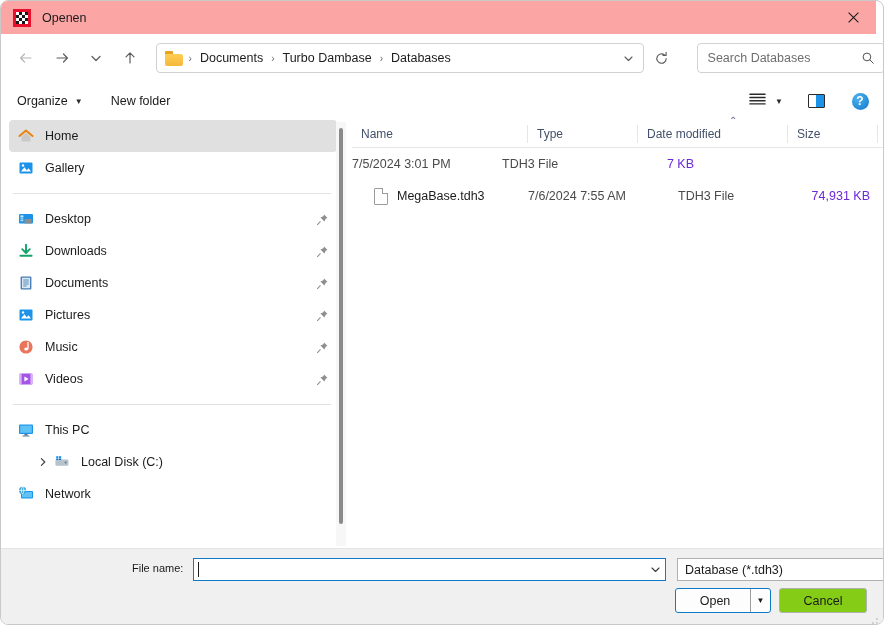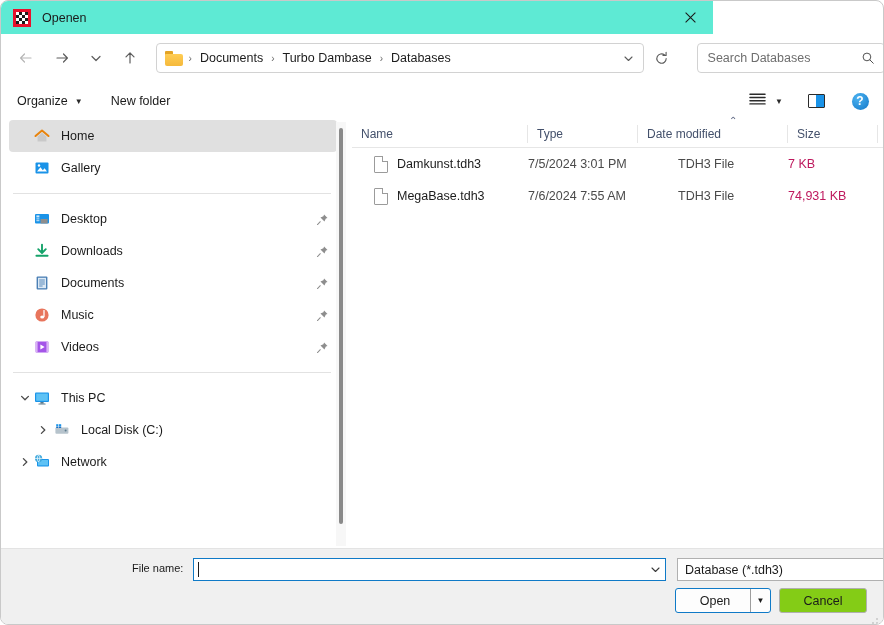--- a/index.html
+++ b/index.html
@@ -16,22 +16,22 @@
     width: 884px; height: 625px;
     background: #ffffff;
     border: 1px solid #c9c9c9;
     border-radius: 8px;
     overflow: hidden;
   }
 
   
   .titlebar {
     position: absolute; left: 0; top: 0;
-    width: 712px; height: 33px;
-    background: #5eead4;
+    width: 875px; height: 33px;
+    background: #fca5a5;
     display: flex; align-items: center;
   }
   .title-icon {
     width: 18px; height: 18px;
     margin-left: 12px;
     background: #e8112d;
     position: relative;
     flex: none;
   }
   .checker {
@@ -220,21 +220,21 @@
     width: 348px; height: 428px;
     background: #ffffff;
     overflow: hidden;
   }
   .sb-item {
     position: relative;
     height: 32px;
     margin: 0 12px 0 8px;
     display: flex; align-items: center;
     border-radius: 4px;
-    padding-left: 24px;
+    padding-left: 8px;
   }
   .sb-item.selected { background: #e0e0e0; }
   .sb-ico {
     width: 18px; height: 18px;
     margin-right: 10px;
     flex: none;
     position: relative;
   }
   .sb-label {
     font-size: 12.5px;
@@ -328,21 +328,21 @@
   .file-ico::after {
     content: "";
     position: absolute; right: -1px; top: -1px;
     width: 5px; height: 5px;
     background: #ffffff;
     border-left: 1px solid #9b9b9b;
     border-bottom: 1px solid #9b9b9b;
   }
   .cell-date { color: #4a4a4a; }
   .cell-type { color: #4a4a4a; }
-  .cell-size { color: #be185d; }
+  .cell-size { color: #6d28d9; text-align: right; }
 
   
   .footer {
     position: absolute; left: 0; top: 547px;
     width: 884px; height: 78px;
     background: #f0f0f0;
     border-top: 1px solid #e3e3e3;
   }
   .fn-label {
     position: absolute; left: 131px; top: 561px;
@@ -601,20 +601,36 @@
         </span>
         <span class="sb-label">Documents</span>
         <span class="pin">
           <svg width="13" height="13" viewBox="0 0 14 14">
             <path d="M8.7 1.6 L12.4 5.3 L10.6 6 L9.1 9.2 L4.8 4.9 L8 3.4 Z" fill="currentColor"></path>
             <path d="M4.6 9.4 L1.6 12.4" stroke="currentColor" stroke-width="1.1" stroke-linecap="round"></path>
           </svg>
         </span>
       </div>
 
+      <div class="sb-item">
+        <span class="sb-ico">
+          <svg width="18" height="18" viewBox="0 0 18 18">
+            <rect x="2.5" y="3.5" width="13" height="11" rx="1" fill="#1a93e8"></rect>
+            <path d="M4 12.4 L7.4 8.2 L9.8 11.2 L11.6 9.2 L14 12.4 Z" fill="#ffffff"></path>
+            <circle cx="6" cy="6.5" r="1.2" fill="#ffffff"></circle>
+          </svg>
+        </span>
+        <span class="sb-label">Pictures</span>
+        <span class="pin">
+          <svg width="13" height="13" viewBox="0 0 14 14">
+            <path d="M8.7 1.6 L12.4 5.3 L10.6 6 L9.1 9.2 L4.8 4.9 L8 3.4 Z" fill="currentColor"></path>
+            <path d="M4.6 9.4 L1.6 12.4" stroke="currentColor" stroke-width="1.1" stroke-linecap="round"></path>
+          </svg>
+        </span>
+      </div>
 
       <div class="sb-item">
         <span class="sb-ico">
           <svg width="18" height="18" viewBox="0 0 18 18">
             <circle cx="9" cy="9" r="6.6" fill="#e8755c"></circle>
             <path d="M11 4.6 V10.6" stroke="#ffffff" stroke-width="1.3" stroke-linecap="round"></path>
             <ellipse cx="9.2" cy="11" rx="2" cy2="0" ry="1.6" fill="#ffffff"></ellipse>
           </svg>
         </span>
         <span class="sb-label">Music</span>
@@ -719,24 +735,20 @@
           <span class="divider"></span>
         </div>
         <div class="ch" style="width:90px">
           <span>Size</span>
           <span class="divider"></span>
         </div>
         <div class="sort-mark">⌃</div>
       </div>
 
       <div class="row">
-        <div class="cell-name" style="width:176px">
-          <span class="file-ico"></span>
-          <span>Damkunst.tdh3</span>
-        </div>
         <div class="cell-date" style="width:150px">7/5/2024 3:01 PM</div>
         <div class="cell-type" style="width:110px">TDH3 File</div>
         <div class="cell-size" style="width:82px">7 KB</div>
       </div>
 
       <div class="row">
         <div class="cell-name" style="width:176px">
           <span class="file-ico"></span>
           <span>MegaBase.tdh3</span>
         </div>

